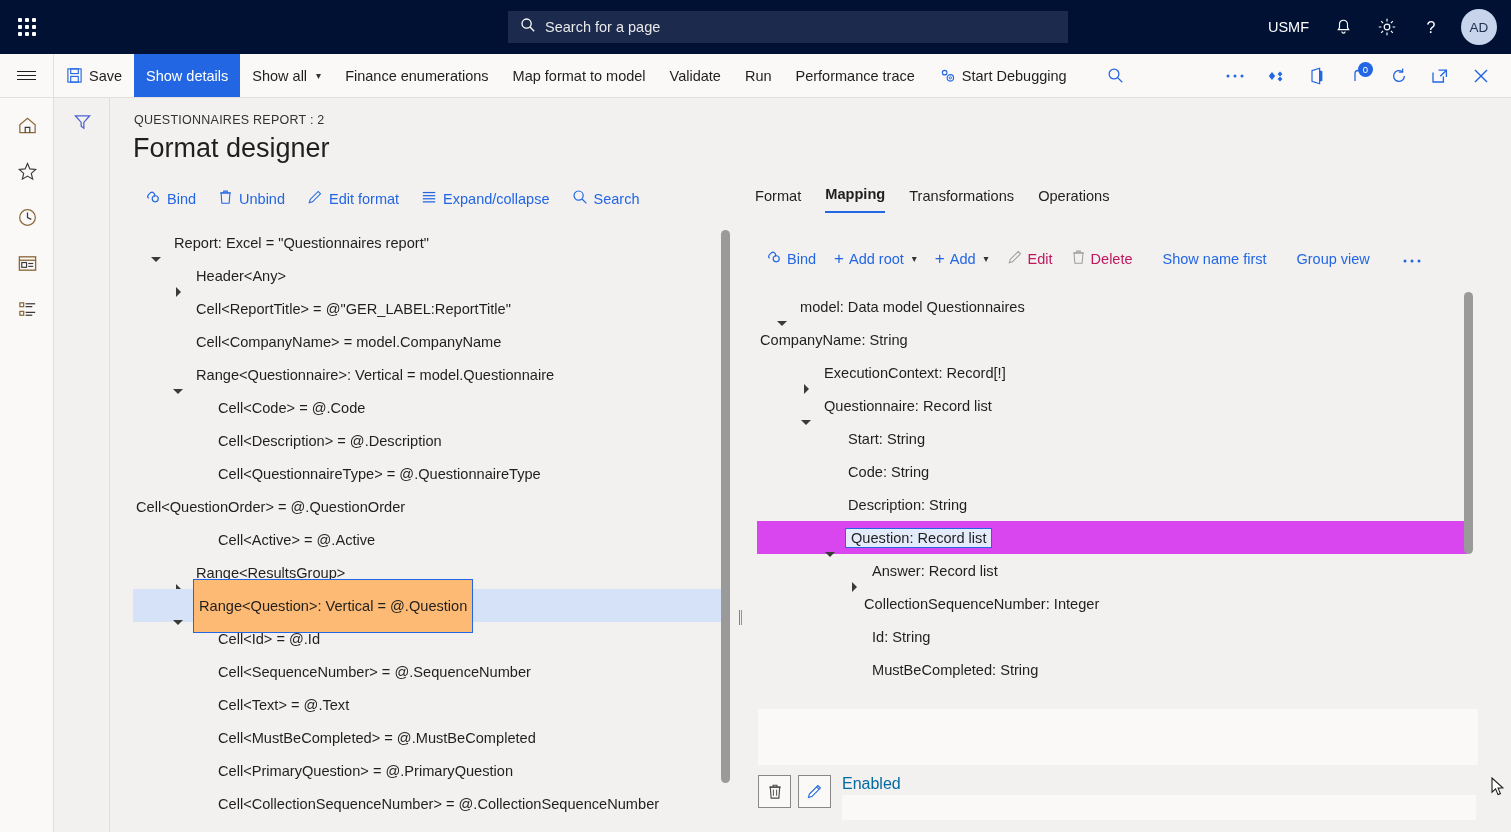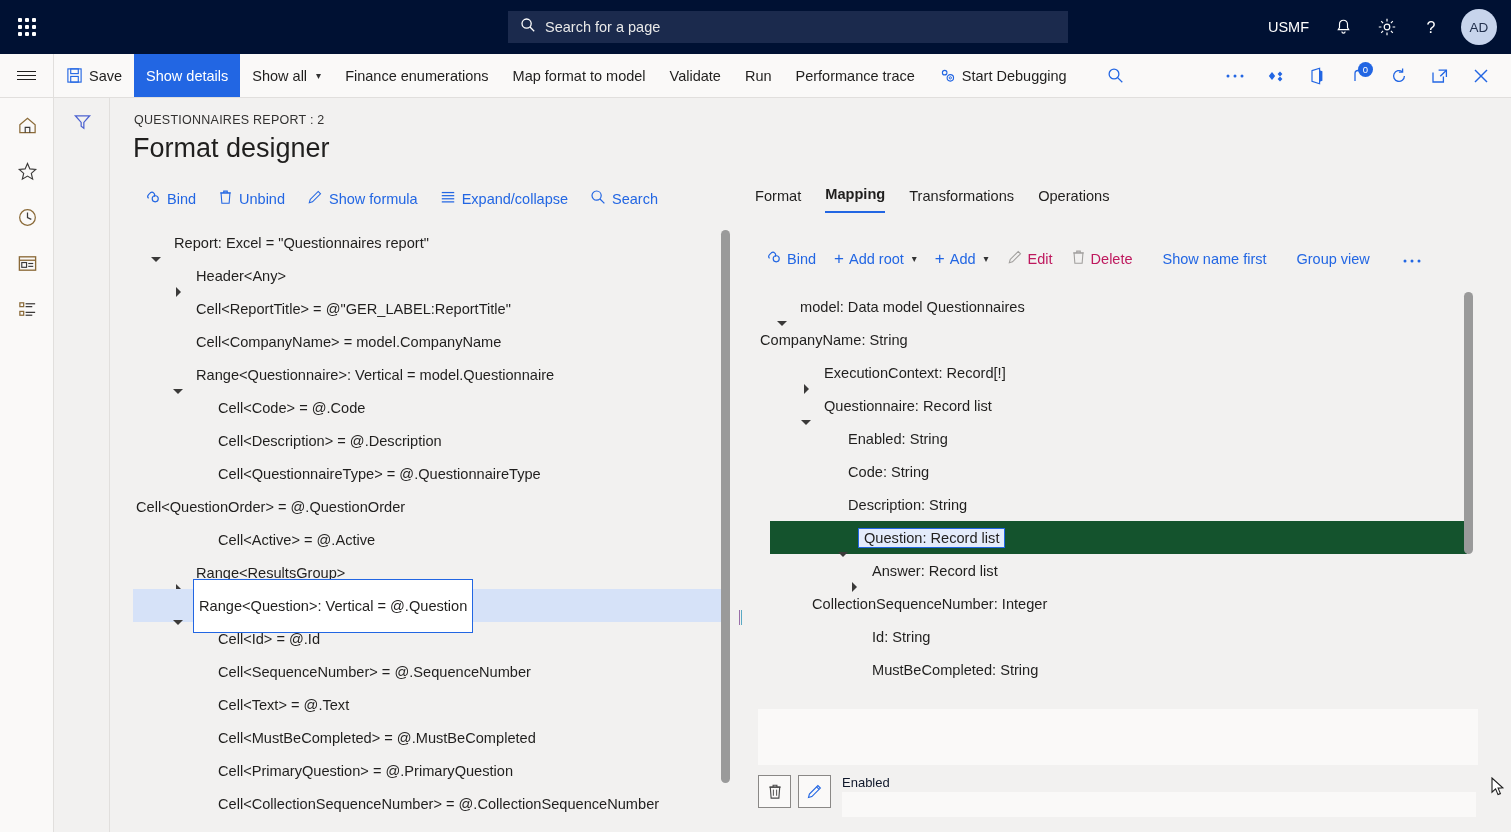--- a/index.html
+++ b/index.html
@@ -125,21 +125,21 @@
     font-size: 14.6px; color: #201f1e; white-space: nowrap; cursor: pointer;
   }
   .trow.sel { background: #d6e2f8; }
   .tw {
     position: absolute; left: 0; width: 24px; height: 33px;
     display: flex; align-items: center; justify-content: center; cursor: pointer;
   }
   .tw .tri-c { width: 0; height: 0; border-left: 5.5px solid #3b3a39; border-top: 5.5px solid transparent; border-bottom: 5.5px solid transparent; }
   .tw .tri-o { width: 0; height: 0; border-top: 5.5px solid #3b3a39; border-left: 5.5px solid transparent; border-right: 5.5px solid transparent; }
   .tlabel { display: inline-block; padding: 1px 3px; }
-  .trow.sel .tlabel { border: 1px solid #2266e3; background: #ffffff; padding: 18px 5px; }
+  .trow.sel .tlabel { border: 1px solid #2266e3; background: #fdba74; padding: 18px 5px; }
   #left-scroll-track {
     position: absolute; left: 719px; top: 226px; width: 13px; height: 606px;
     background: transparent; cursor: pointer;
   }
 
   
   #splitter {
     position: absolute; left: 736px; top: 98px; width: 9px; height: 734px;
     background: #f2f1f0; cursor: col-resize;
   }
@@ -167,42 +167,42 @@
   .plus { font-size: 17px; line-height: 1; }
 
   #right-tree {
     position: absolute; left: 757px; top: 290px; width: 710px; height: 400px;
     overflow: hidden;
   }
   .rrow {
     position: relative; height: 33px; display: flex; align-items: center;
     font-size: 14.6px; color: #201f1e; white-space: nowrap; cursor: pointer;
   }
-  .rrow.sel { background: #14532d; margin-left: 13px; }
+  .rrow.sel { background: #d946ef; }
   .rrow.sel .rlabel { border: 1px solid #2266e3; background: #e4ecfb; padding: 1px 5px; }
   .rlabel { display: inline-block; padding: 1px 3px; }
   #right-scroll-track {
     position: absolute; left: 1462px; top: 288px; width: 13px; height: 402px; cursor: pointer;
   }
 
   
   #detail-box {
     position: absolute; left: 758px; top: 709px; width: 720px; height: 56px;
     background: #faf9f8;
   }
   #detail-bar {
     position: absolute; left: 758px; top: 775px; width: 720px; height: 44px;
     display: flex; align-items: flex-start;
   }
   .sq-btn {
     width: 33px; height: 33px; border: 1px solid #8a8886; background: #faf9f8;
     display: flex; align-items: center; justify-content: center; cursor: pointer;
   }
   #enabled-wrap { margin-left: 11px; }
-  #enabled-label { font-size: 13px; color: #0f172a; }
+  #enabled-label { font-size: 16px; color: #0369a1; }
   #enabled-input {
     width: 634px; height: 25px; background: #faf9f8; border: none; margin-top: 2px;
     display: block; cursor: text;
   }
 
   
   #cursor { position: absolute; left: 1491px; top: 777px; pointer-events: none; }
 </style>
 </head>
 <body>
@@ -436,21 +436,21 @@
         </svg>
     </span>
     <span>Unbind</span>
   </div>
   <div class="cmd">
     <span>
       <svg width="16" height="16" viewBox="0 0 18 18">
           <path d="M2.6 15.4 L3.6 11.8 L12.6 2.8 L15.2 5.4 L6.2 14.4 Z" fill="none" stroke="#2266e3" stroke-width="1.2"></path>
         </svg>
     </span>
-    <span>Show formula</span>
+    <span>Edit format</span>
   </div>
   <div class="cmd">
     <span>
       <svg width="16" height="16" viewBox="0 0 18 18">
           <line x1="2" y1="4" x2="16" y2="4" stroke="#2266e3" stroke-width="1.4"></line>
           <line x1="2" y1="7.5" x2="16" y2="7.5" stroke="#2266e3" stroke-width="1.4"></line>
           <line x1="2" y1="11" x2="16" y2="11" stroke="#2266e3" stroke-width="1.4"></line>
           <line x1="2" y1="14.5" x2="16" y2="14.5" stroke="#2266e3" stroke-width="1.4"></line>
         </svg>
     </span>
@@ -643,21 +643,21 @@
     </div>
     <div class="rrow">
       <span style="position:absolute;left:37px">
         <span class="tw">
           <span class="tri-o"></span>
         </span>
       </span>
       <span class="rlabel" style="margin-left:64px">Questionnaire: Record list</span>
     </div>
     <div class="rrow">
-      <span class="rlabel" style="margin-left:88px">Enabled: String</span>
+      <span class="rlabel" style="margin-left:88px">Start: String</span>
     </div>
     <div class="rrow">
       <span class="rlabel" style="margin-left:88px">Code: String</span>
     </div>
     <div class="rrow">
       <span class="rlabel" style="margin-left:88px">Description: String</span>
     </div>
     <div class="rrow sel">
       <span style="position:absolute;left:61px">
         <span class="tw">
@@ -668,21 +668,21 @@
     </div>
     <div class="rrow">
       <span style="position:absolute;left:85px">
         <span class="tw">
           <span class="tri-c"></span>
         </span>
       </span>
       <span class="rlabel" style="margin-left:112px">Answer: Record list</span>
     </div>
     <div class="rrow">
-      <span class="rlabel" style="margin-left:52px">CollectionSequenceNumber: Integer</span>
+      <span class="rlabel" style="margin-left:104px">CollectionSequenceNumber: Integer</span>
     </div>
     <div class="rrow">
       <span class="rlabel" style="margin-left:112px">Id: String</span>
     </div>
     <div class="rrow">
       <span class="rlabel" style="margin-left:112px">MustBeCompleted: String</span>
     </div>
   </div>
 <div id="right-scroll-track">
   <div style="position:absolute;left:2px;top:4px;width:9px;height:262px;background:#9a9a9a;border-radius:5px;"></div>

